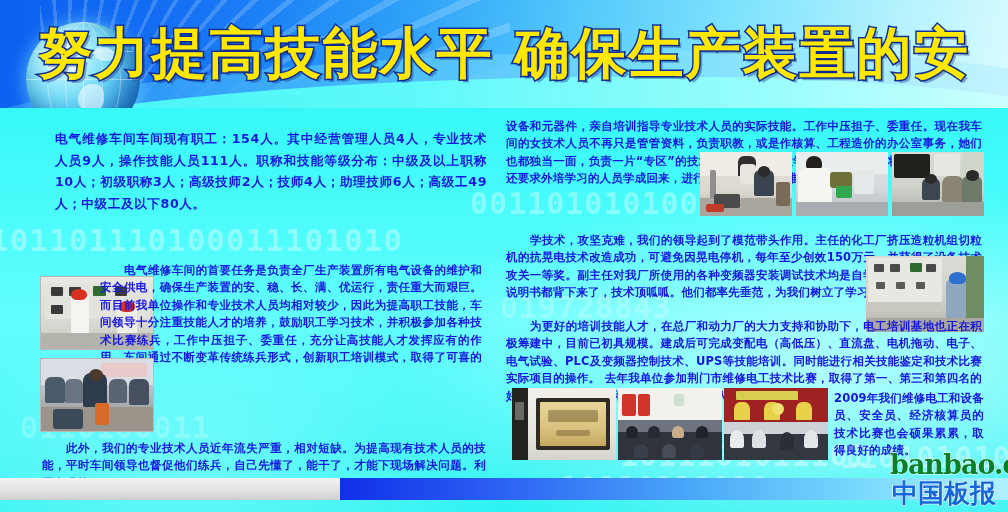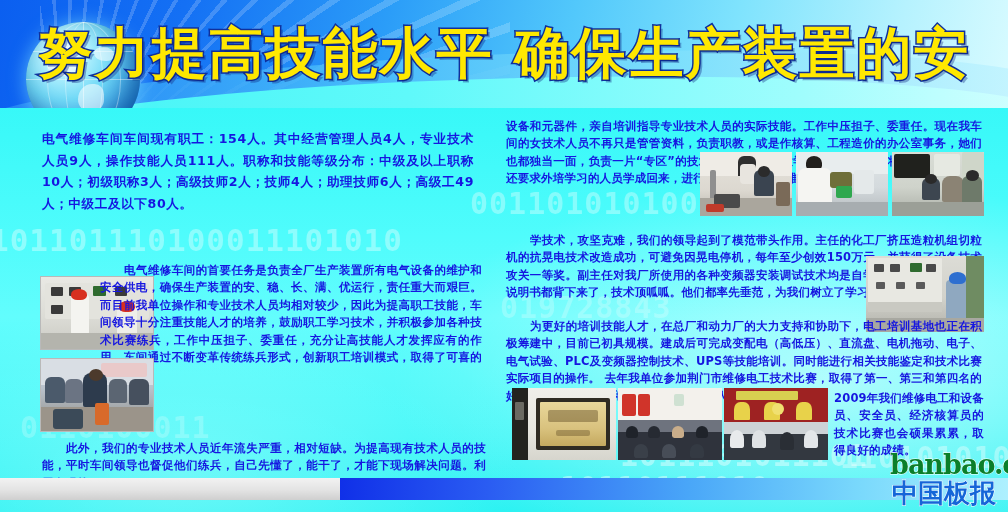--- a/index.html
+++ b/index.html
@@ -88,21 +88,21 @@
     position:absolute;
     color:#1616e0;
     font-family:"DejaVu Sans","Liberation Sans",sans-serif;
     font-weight:700;
     font-size:11.5px;
     line-height:17.4px;
     letter-spacing:.2px;
     text-align:justify;
     text-justify:inter-ideograph;
   }
-  .para.big{font-size:12.6px;line-height:21.5px;letter-spacing:.6px;}
+  .para.big{font-size:12.6px;line-height:21.5px;letter-spacing:.6px;margin-left:13px;}
 
   
   .photo{position:absolute;overflow:hidden;background:#d7d7d7;}
   .ph-inner{position:absolute;inset:0;}
   .blob{position:absolute;border-radius:40%;}
 
   
   #deco{
     position:absolute;left:0;top:478px;width:410px;height:22px;
     background:linear-gradient(180deg,#f2f2f2 0%,#e3e3e3 55%,#cfcfcf 100%);

